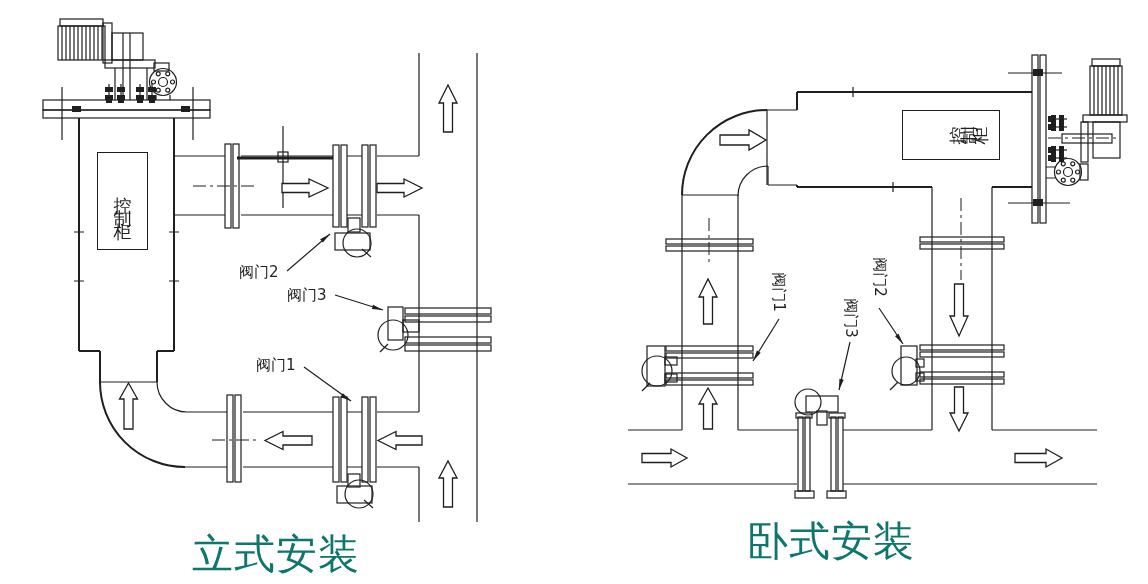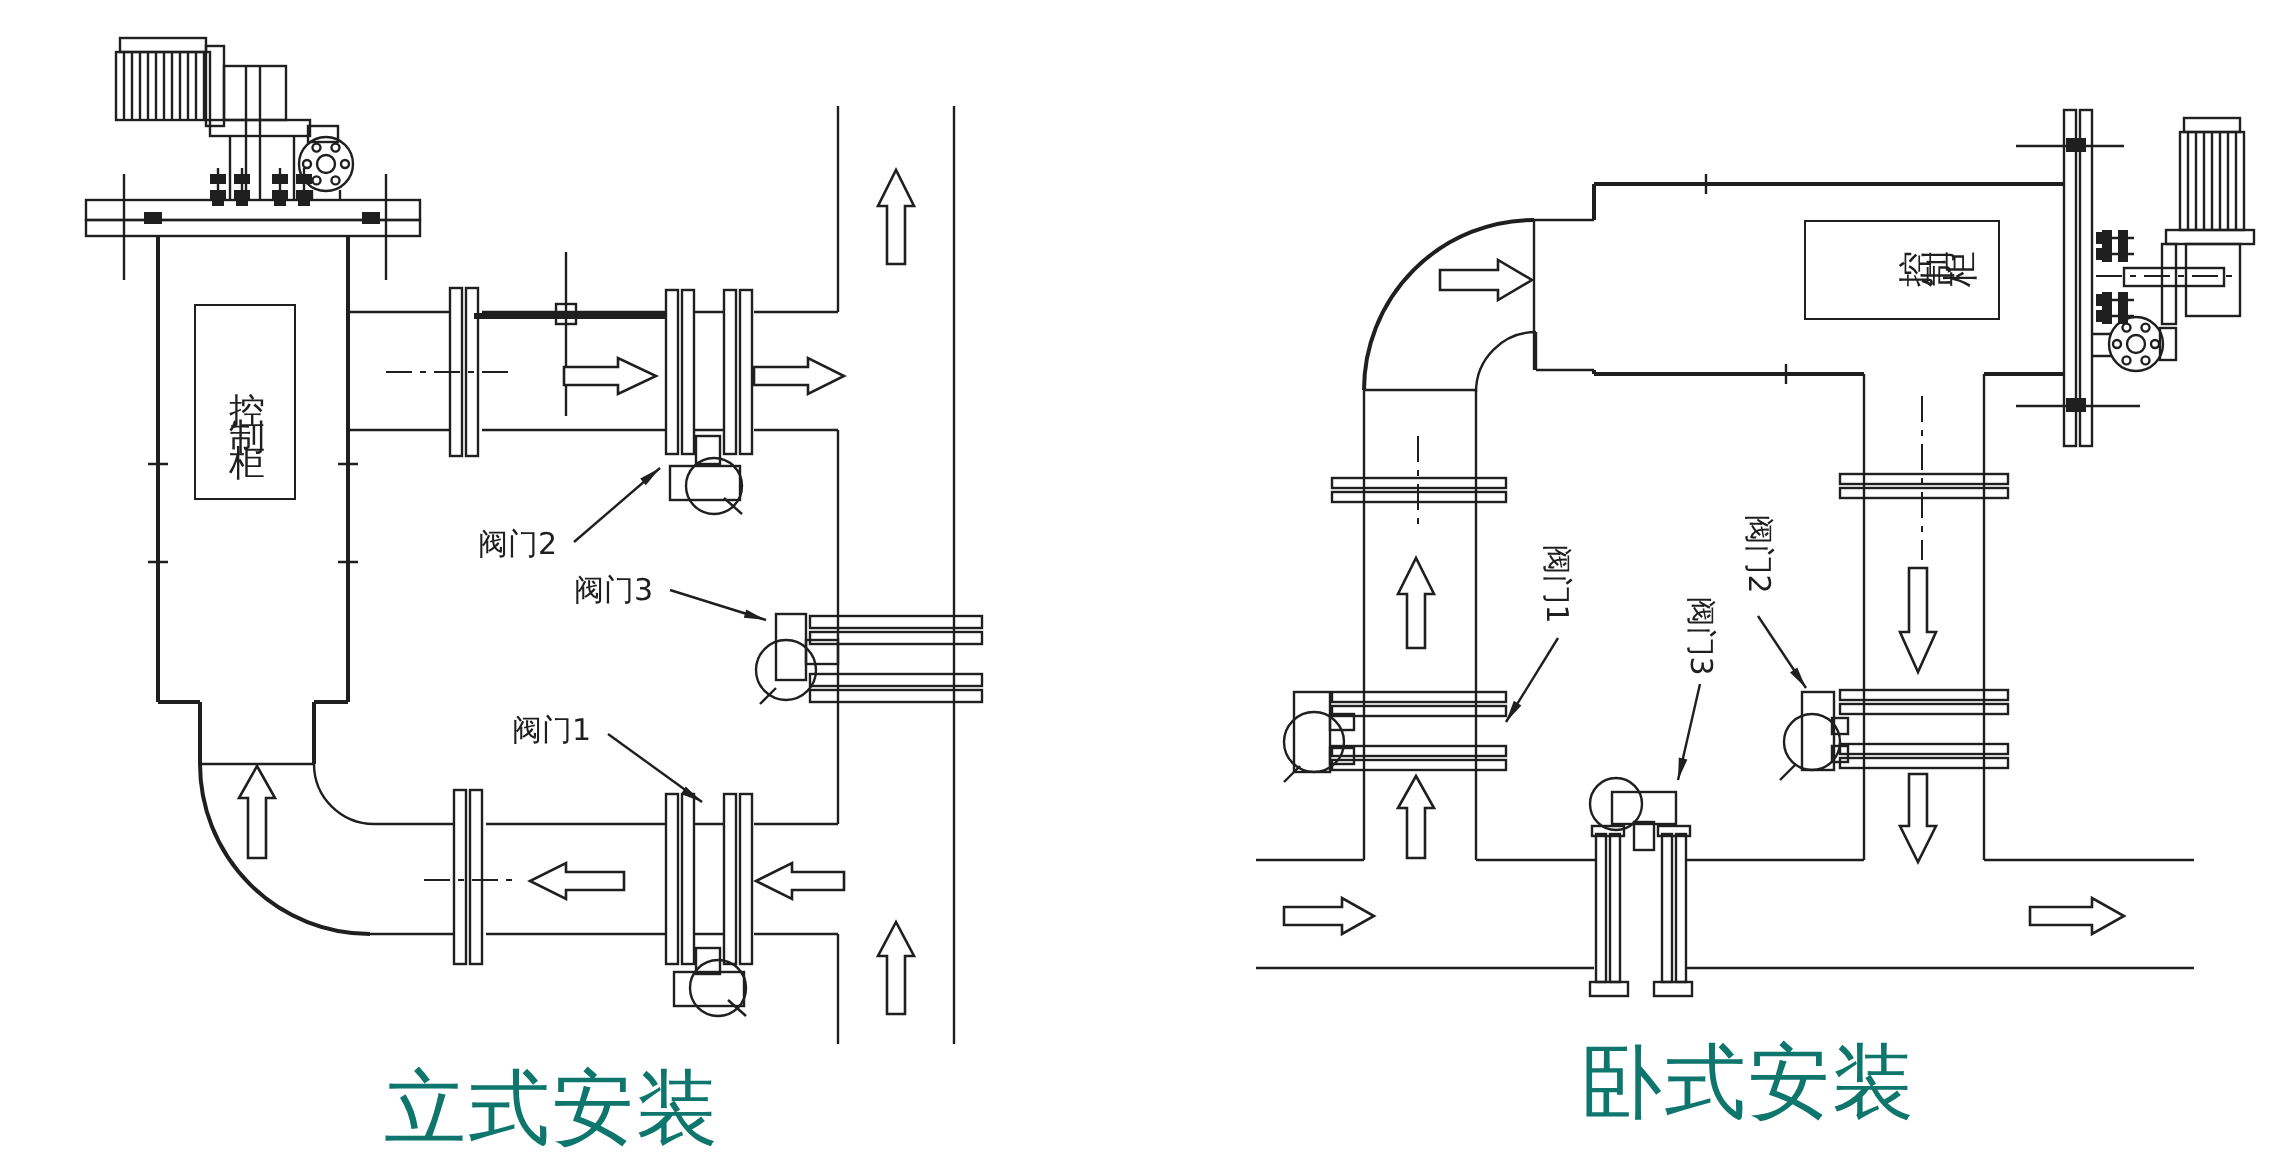--- a/index.html
+++ b/index.html
@@ -284,15 +284,15 @@
 
 <div class="lbl" style="left:239px;top:265px;">阀门2</div>
 <div class="lbl" style="left:287px;top:288px;">阀门3</div>
 <div class="lbl" style="left:256px;top:358px;">阀门1</div>
 
 <div class="lbl lbl-rot" style="left:778px;top:292px;">阀门1</div>
 <div class="lbl lbl-rot" style="left:879px;top:277px;">阀门2</div>
 <div class="lbl lbl-rot" style="left:850px;top:318px;">阀门3</div>
 
 <div class="caption" style="left:146px;top:527px;">立式安装</div>
-<div class="caption" style="left:744px;top:514px;">卧式安装</div>
+<div class="caption" style="left:701px;top:514px;">卧式安装</div>
 
 </div>
 
 </body></html>

